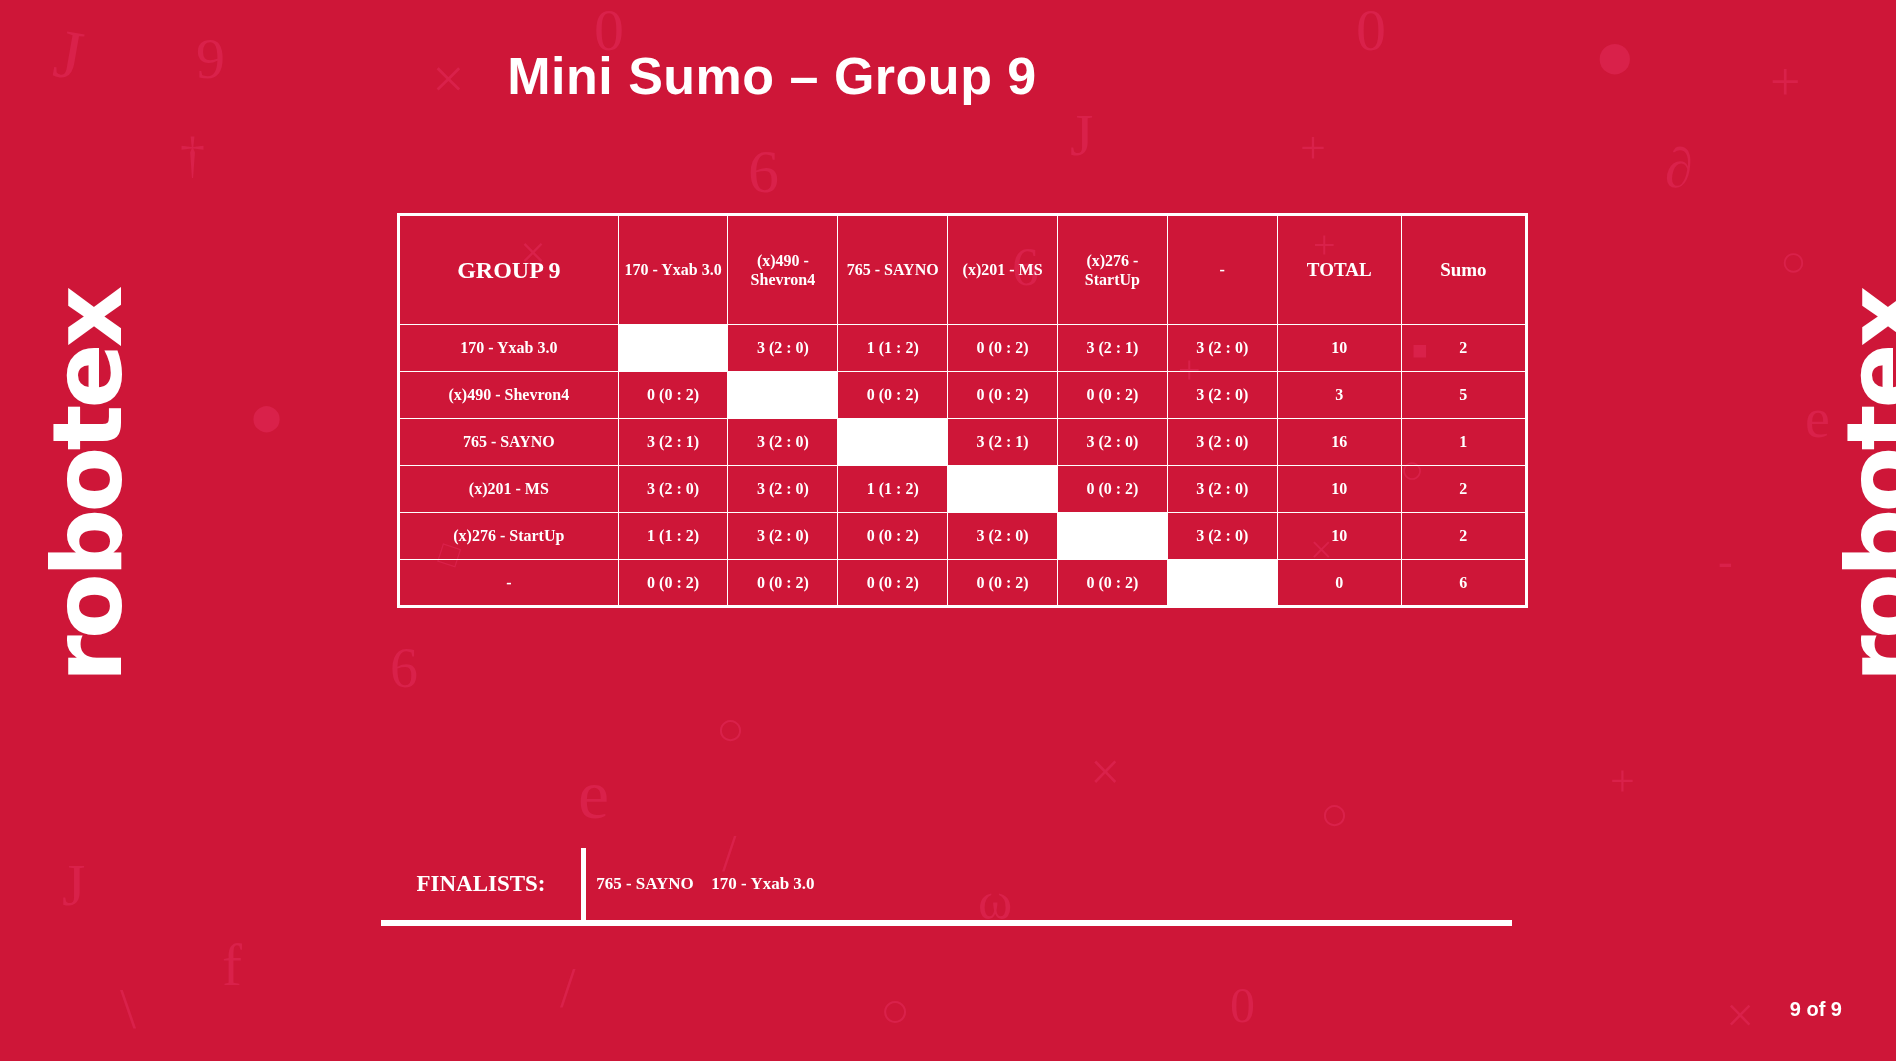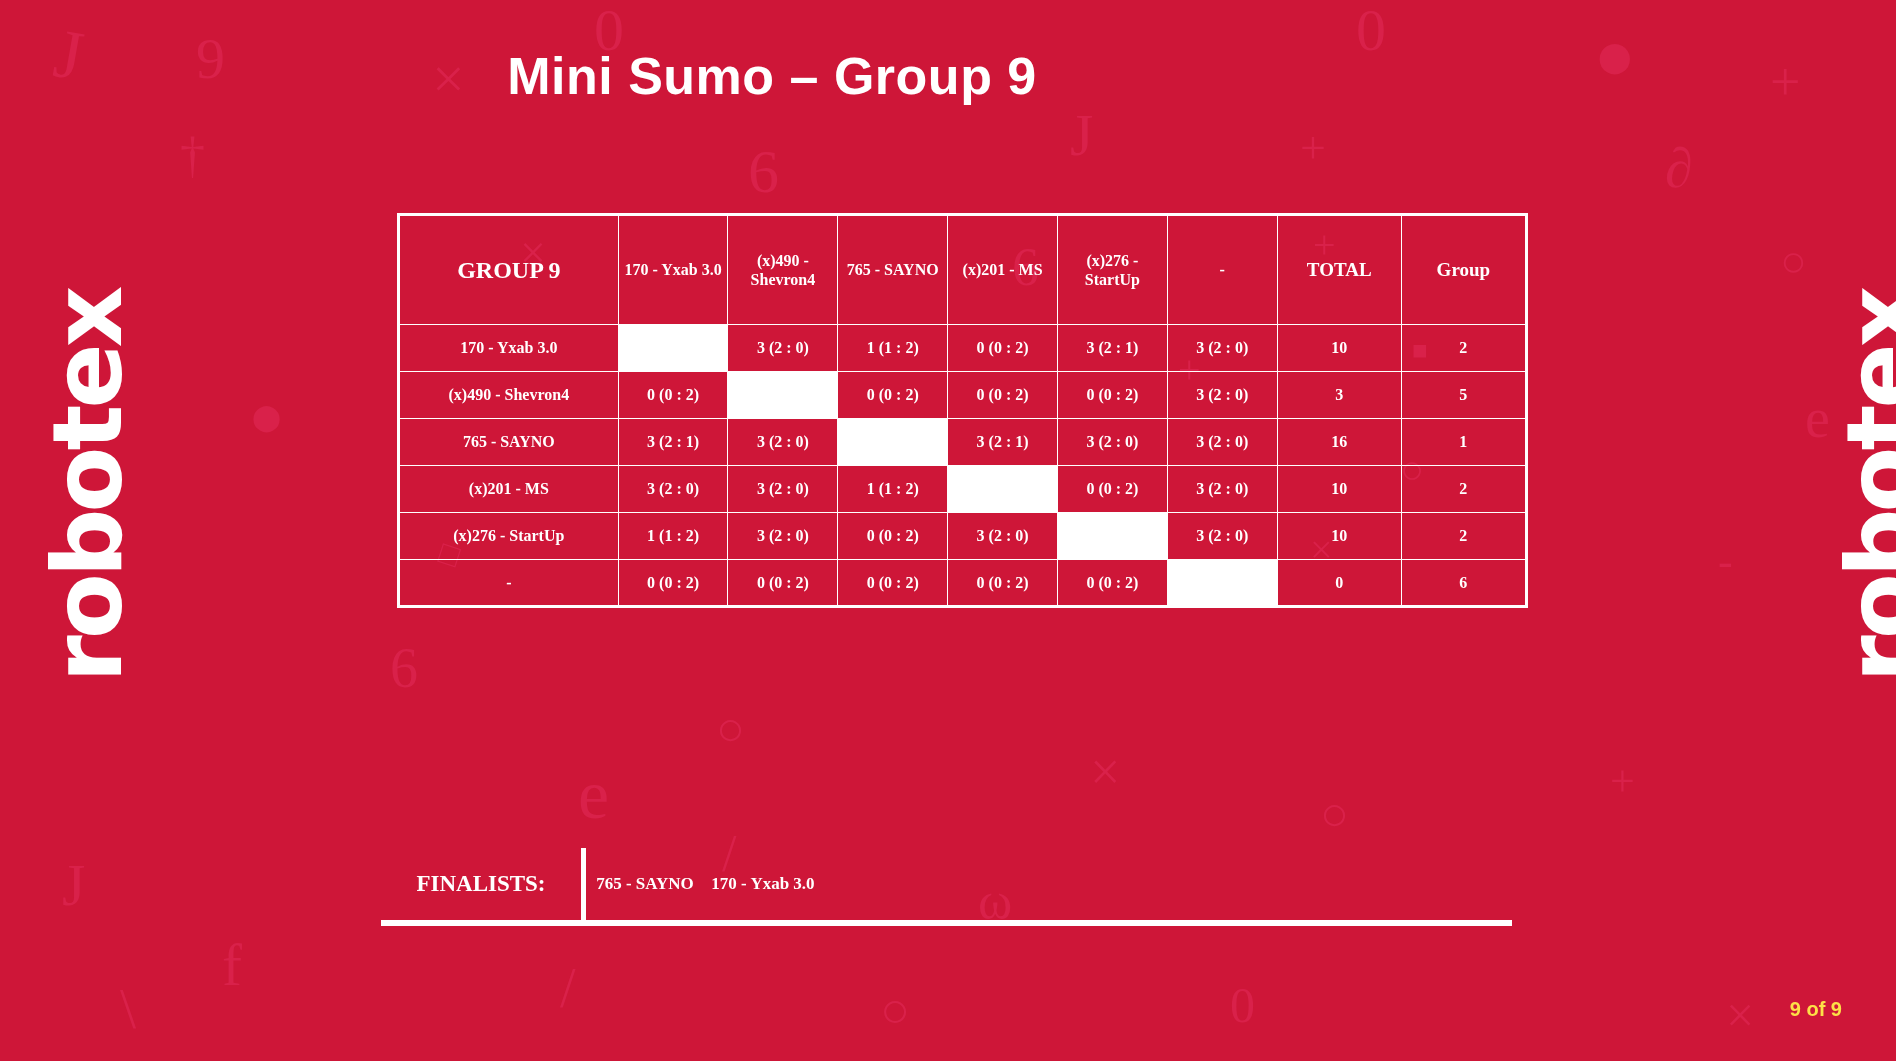--- a/index.html
+++ b/index.html
@@ -172,21 +172,21 @@
     background: #ffffff;
     width: 1131px;
   }
 
   
   .pagenum {
     position: absolute;
     z-index: 3;
     right: 54px;
     bottom: 40px;
-    color: #fde047;
+    color: #ffffff;
     font-size: 20px;
     font-weight: 700;
   }
 </style>
 </head>
 <body>
 
 <div class="slide">
 
   <div class="doodles">
@@ -253,21 +253,21 @@
       <thead>
         <tr class="hdr-row">
           <th class="corner">GROUP 9</th>
           <th>170 - Yxab 3.0</th>
           <th>(x)490 - Shevron4</th>
           <th>765 - SAYNO</th>
           <th>(x)201 - MS</th>
           <th>(x)276 - StartUp</th>
           <th>-</th>
           <th class="tot">TOTAL</th>
-          <th class="place">Group</th>
+          <th class="place">Sumo</th>
         </tr>
       </thead>
       <tbody>
           <tr>
             <td class="rowlabel">170 - Yxab 3.0</td>
             <td class="blank"></td>
             <td class="num">3  (2 : 0)</td>
             <td class="num">1  (1 : 2)</td>
             <td class="num">0  (0 : 2)</td>
             <td class="num">3  (2 : 1)</td>

